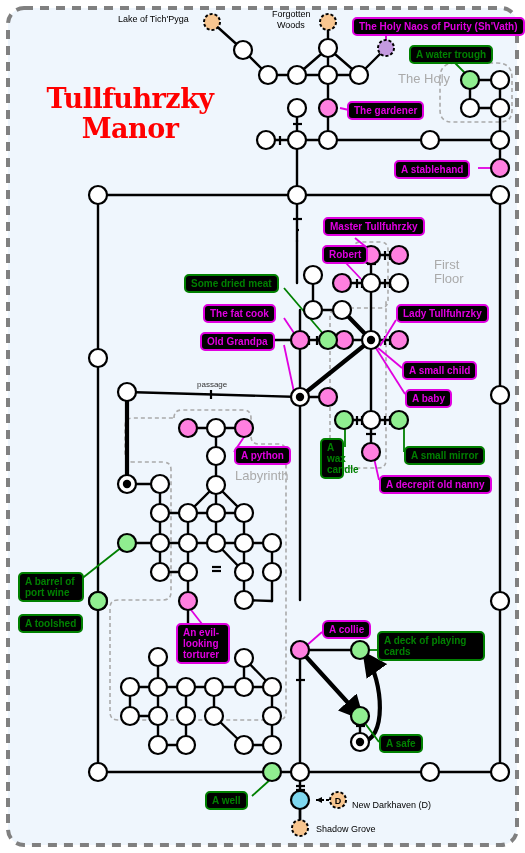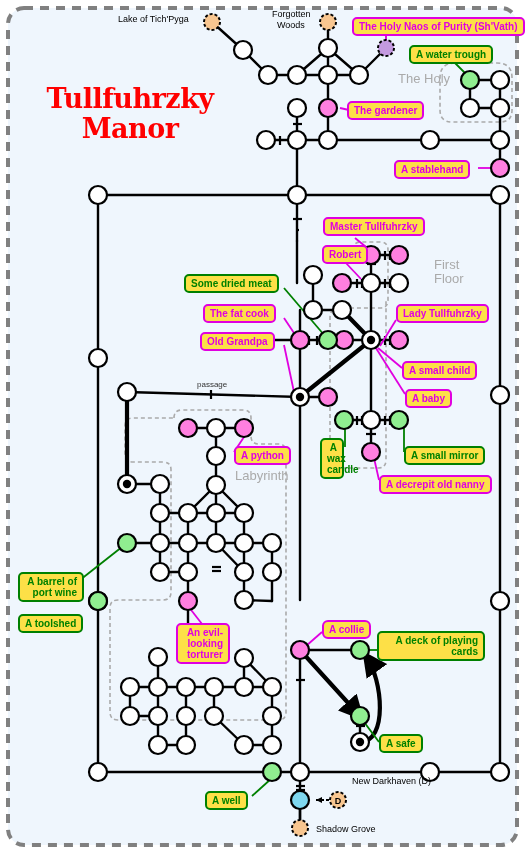--- a/index.html
+++ b/index.html
@@ -9,29 +9,29 @@
     position:relative;
     width:525px;height:853px;
     overflow:hidden;
     background:#ffffff;
   }
   #map-svg{position:absolute;left:0;top:0;width:525px;height:853px;}
   .lbl{
     position:absolute;
     box-sizing:border-box;
     border:2px solid #008000;
-    background:#fde047;
+    background:#000000;
     color:#008000;
     border-radius:5px;
     font-size:10px;
     font-weight:bold;
     line-height:11px;
     padding:2px 5px;
     white-space:nowrap;
-    text-align:right;
+    text-align:left;
     font-family:"Liberation Sans",sans-serif;
   }
   .lbl.magenta{border-color:#e000e0;color:#e000e0;}
   .lbl.wrap{white-space:normal;}
   .plain{
     position:absolute;
     font-size:9px;
     color:#000000;
     line-height:10px;
     font-family:"Liberation Sans",sans-serif;
@@ -420,21 +420,21 @@
   </div>
 
   <div class="zone-name" style="left:398px;top:72px;">The Holy</div>
   <div class="zone-name" style="left:434px;top:258px;">First</div>
   <div class="zone-name" style="left:434px;top:272px;">Floor</div>
   <div class="zone-name" style="left:235px;top:469px;">Labyrinth</div>
 
   <div class="plain" style="left:118px;top:14px;">Lake of Tich'Pyga</div>
   <div class="plain" style="left:272px;top:9px;text-align:center;">Forgotten</div>
   <div class="plain" style="left:277px;top:20px;">Woods</div>
-  <div class="plain" style="left:352px;top:776px;">New Darkhaven (D)</div>
+  <div class="plain" style="left:352px;top:800px;">New Darkhaven (D)</div>
   <div class="plain" style="left:316px;top:824px;">Shadow Grove</div>
 
   <div class="passage-lbl" style="left:197px;top:380px;">passage</div>
 
   <div class="lbl magenta" style="left:352px;top:17px;">The Holy Naos of Purity (Sh'Vath)</div>
   <div class="lbl" style="left:409px;top:45px;">A water trough</div>
   <div class="lbl magenta" style="left:347px;top:101px;">The gardener</div>
   <div class="lbl magenta" style="left:394px;top:160px;">A stablehand</div>
   <div class="lbl magenta" style="left:323px;top:217px;">Master Tullfuhrzky</div>
   <div class="lbl magenta" style="left:322px;top:245px;">Robert</div>

